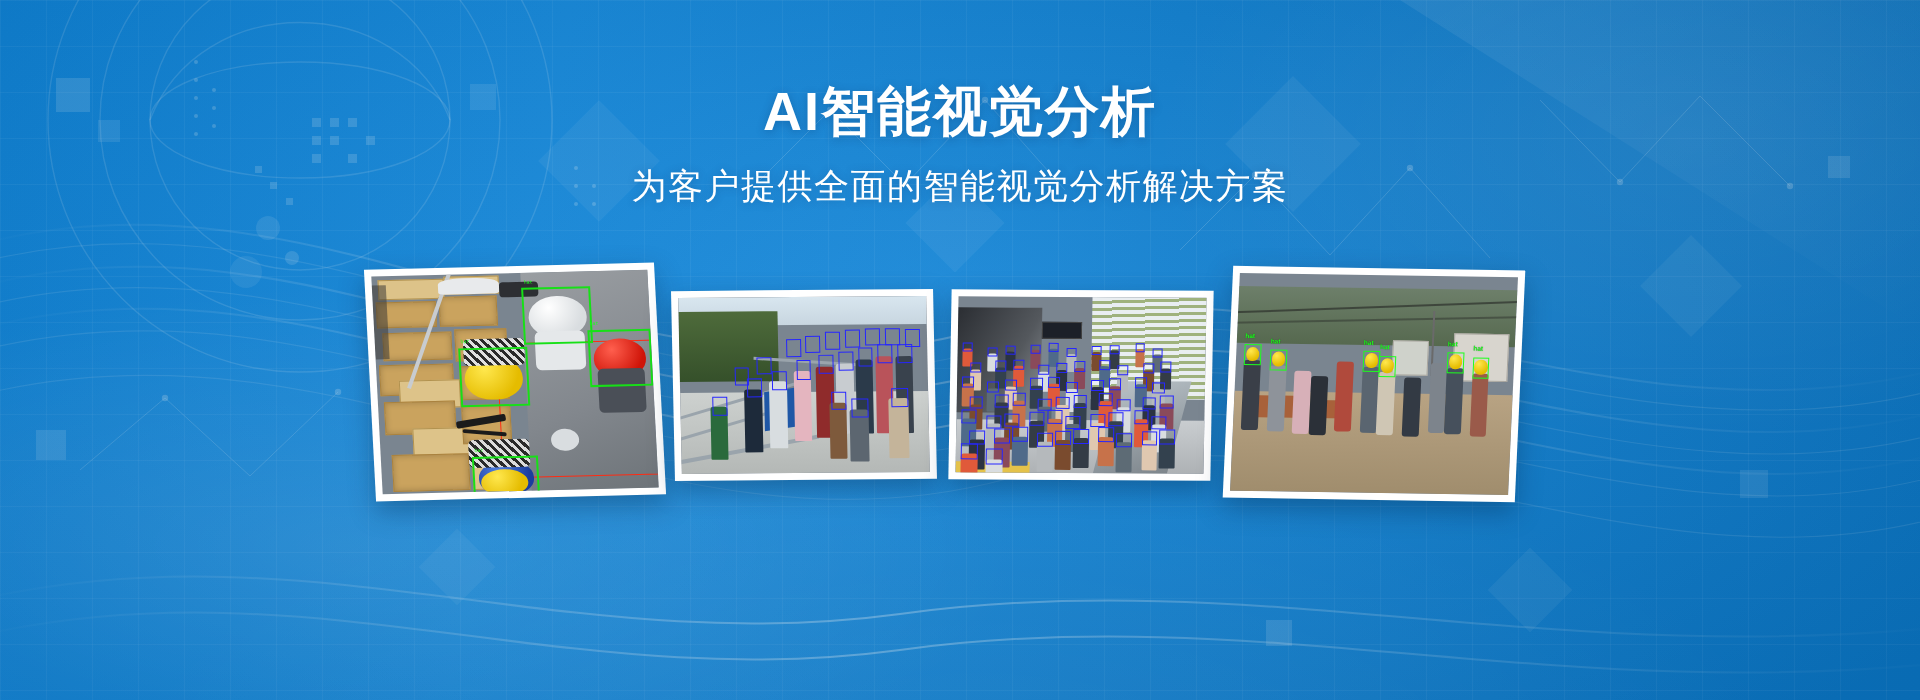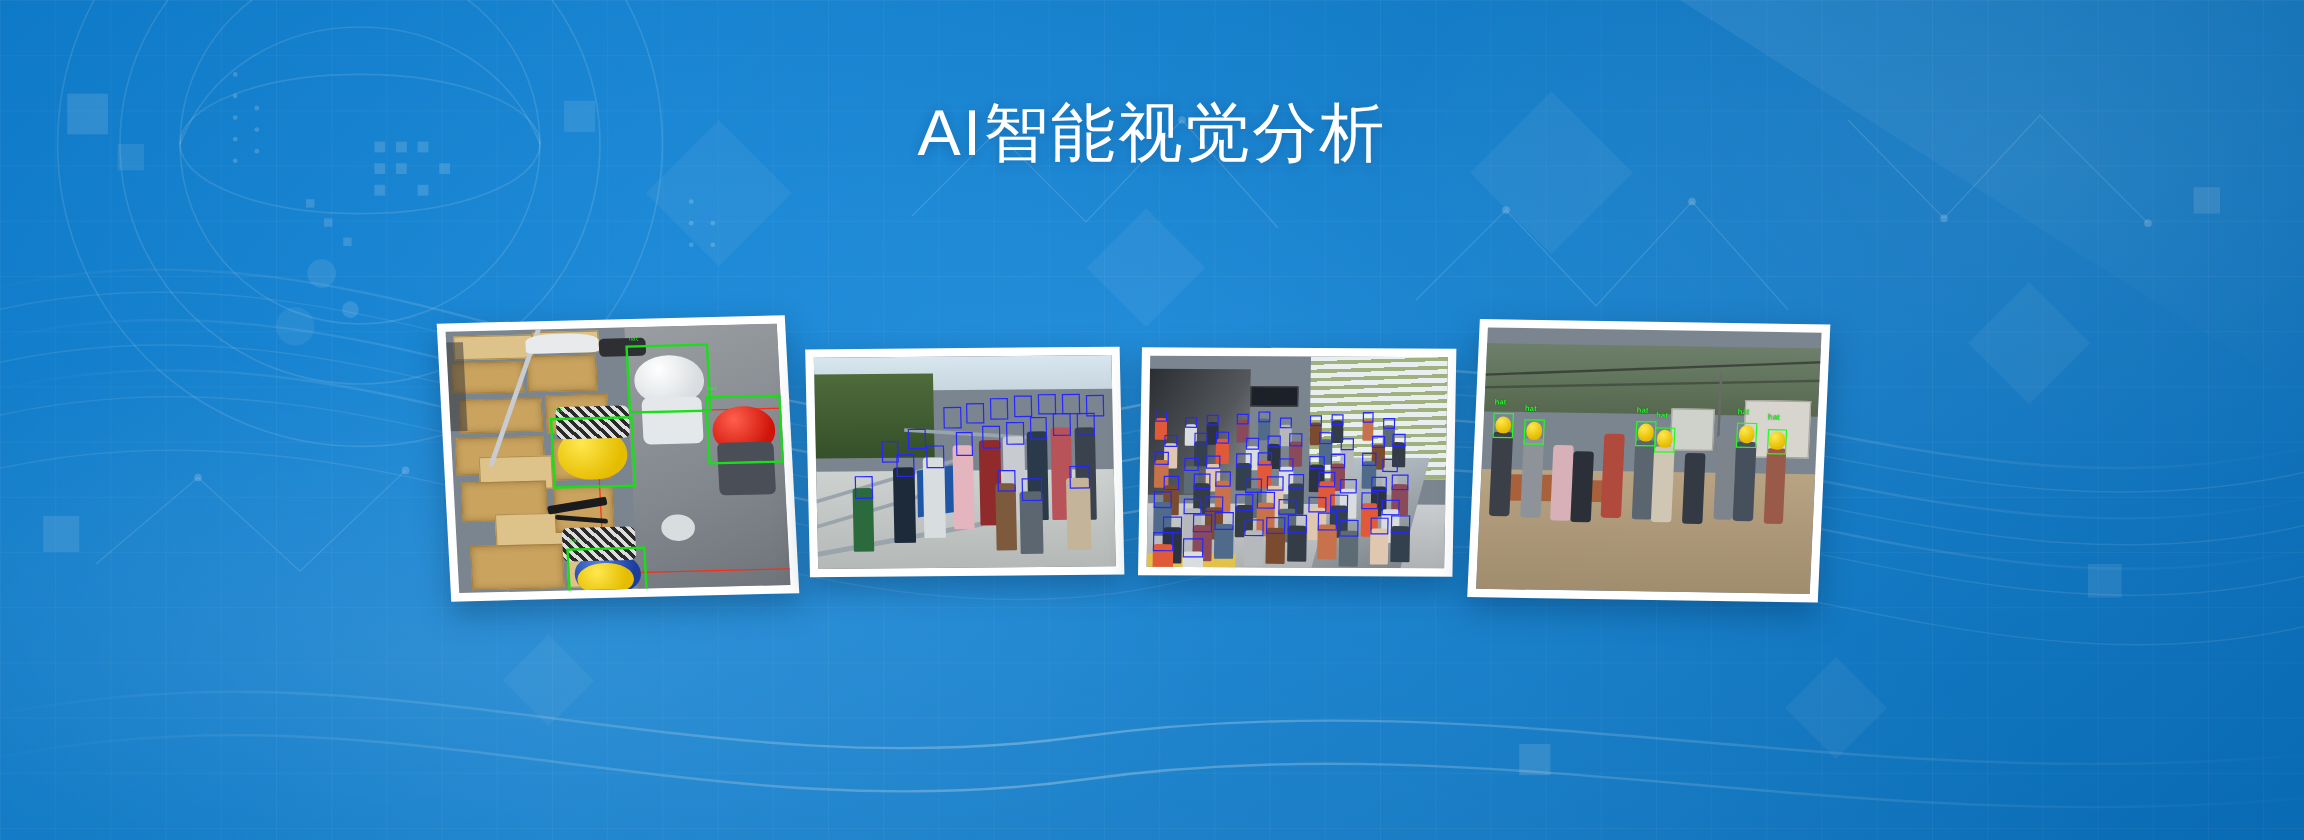--- a/index.html
+++ b/index.html
@@ -46,21 +46,21 @@
   
   .content{
     position:absolute; left:0; right:0; top:0;
     height:700px;
     display:flex; flex-direction:column; align-items:center;
   }
 
   .title{
     margin-top:82px;
     font-size:54px;
-    font-weight:normal;
+    font-weight:bold;
     color:#ffffff;
     letter-spacing:2px;
     line-height:1.1;
     text-shadow:0 2px 10px rgba(0,40,90,.28);
     white-space:nowrap;
   }
 
   .subtitle{
     margin-top:22px;
     font-size:35px;
@@ -265,20 +265,21 @@
         <circle cx="594" cy="204" r="2"></circle>
     </g>
 
     <path d="M1920,0 L1920,330 L1400,0 Z" fill="url(#lw2)" opacity=".35"></path>
   </svg>
 
   <div class="bg-layer vignette"></div>
 
   <div class="content">
     <h1 class="title">AI智能视觉分析</h1>
+    <p class="subtitle">为客户提供全面的智能视觉分析解决方案</p>
   </div>
 
   <div class="gallery">
 
     <div class="photo" id="photo-1">
       <div class="inner sc1">
         <div class="floor"></div>
 
         <div class="boxl" style="left:2%;top:2%;width:24%;height:9%;"></div>
         <div class="boxl" style="left:26%;top:1%;width:20%;height:8%;"></div>

